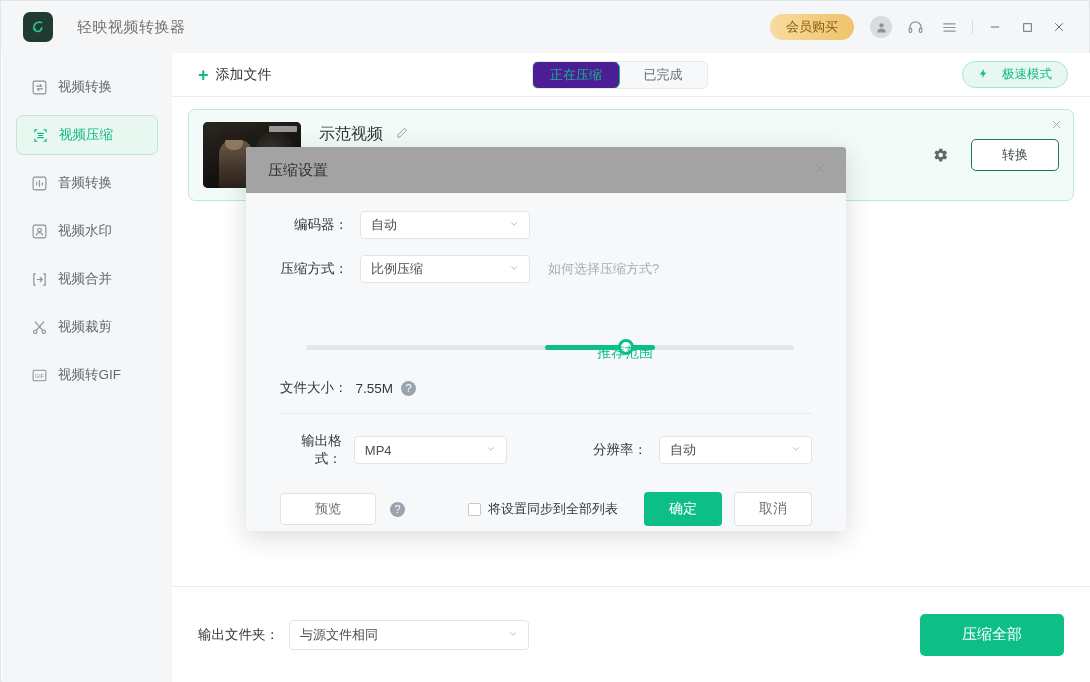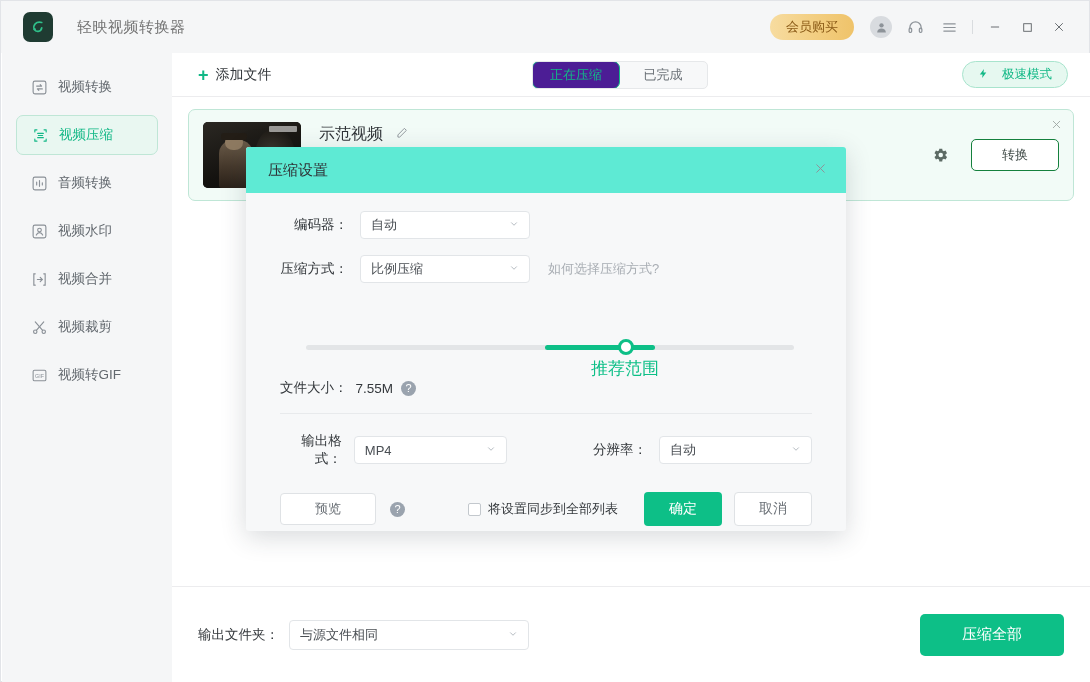--- a/index.html
+++ b/index.html
@@ -193,21 +193,21 @@
 
   
   .modal {
     position: absolute; left: 245px; top: 146px;
     width: 600px; height: 384px;
     background: #f7f8f9;
     box-shadow: 0 6px 26px rgba(40,50,60,.18);
     border-radius: 3px; overflow: hidden;
   }
   .modal-head {
-    height: 46px; background: #5eead4; display: flex; align-items: center;
+    height: 46px; background: #a3a3a3; display: flex; align-items: center;
     padding: 0 22px; position: relative;
   }
   .modal-title { font-size: 15px; color: #2f3337; }
   .modal-close {
     position: absolute; right: 18px; top: 14px;
     color: #8d9399; font-size: 16px; cursor: pointer; line-height: 1;
   }
   .modal-body { padding: 18px 34px 0 34px; }
   .frow { display: flex; align-items: center; margin-bottom: 16px; }
   .flabel { font-size: 13.5px; color: #34383c; width: 68px; text-align: right; }
@@ -228,22 +228,22 @@
   .track-rec {
     position: absolute; left: 265px; top: 40px; width: 110px; height: 5px;
     background: #0dbf87; border-radius: 3px;
   }
   .knob {
     position: absolute; left: 338px; top: 34px; width: 16px; height: 16px;
     border-radius: 50%; background: #ffffff; border: 3px solid #0dbf87;
     cursor: pointer;
   }
   .rec-label {
-    position: absolute; left: 345px; top: 52px; transform: translateX(-50%);
-    font-size: 17px; color: #0dbf87;
+    position: absolute; left: 345px; top: 39px; transform: translateX(-50%);
+    font-size: 14px; color: #0dbf87;
   }
   .fsize {
     display: flex; align-items: center; gap: 8px;
     font-size: 13.5px; color: #34383c; margin-top: 2px;
   }
   .qmark {
     width: 15px; height: 15px; border-radius: 50%; background: #9aa3ae;
     color: #fff; font-size: 11px; display: flex; align-items: center;
     justify-content: center; cursor: pointer;
   }

